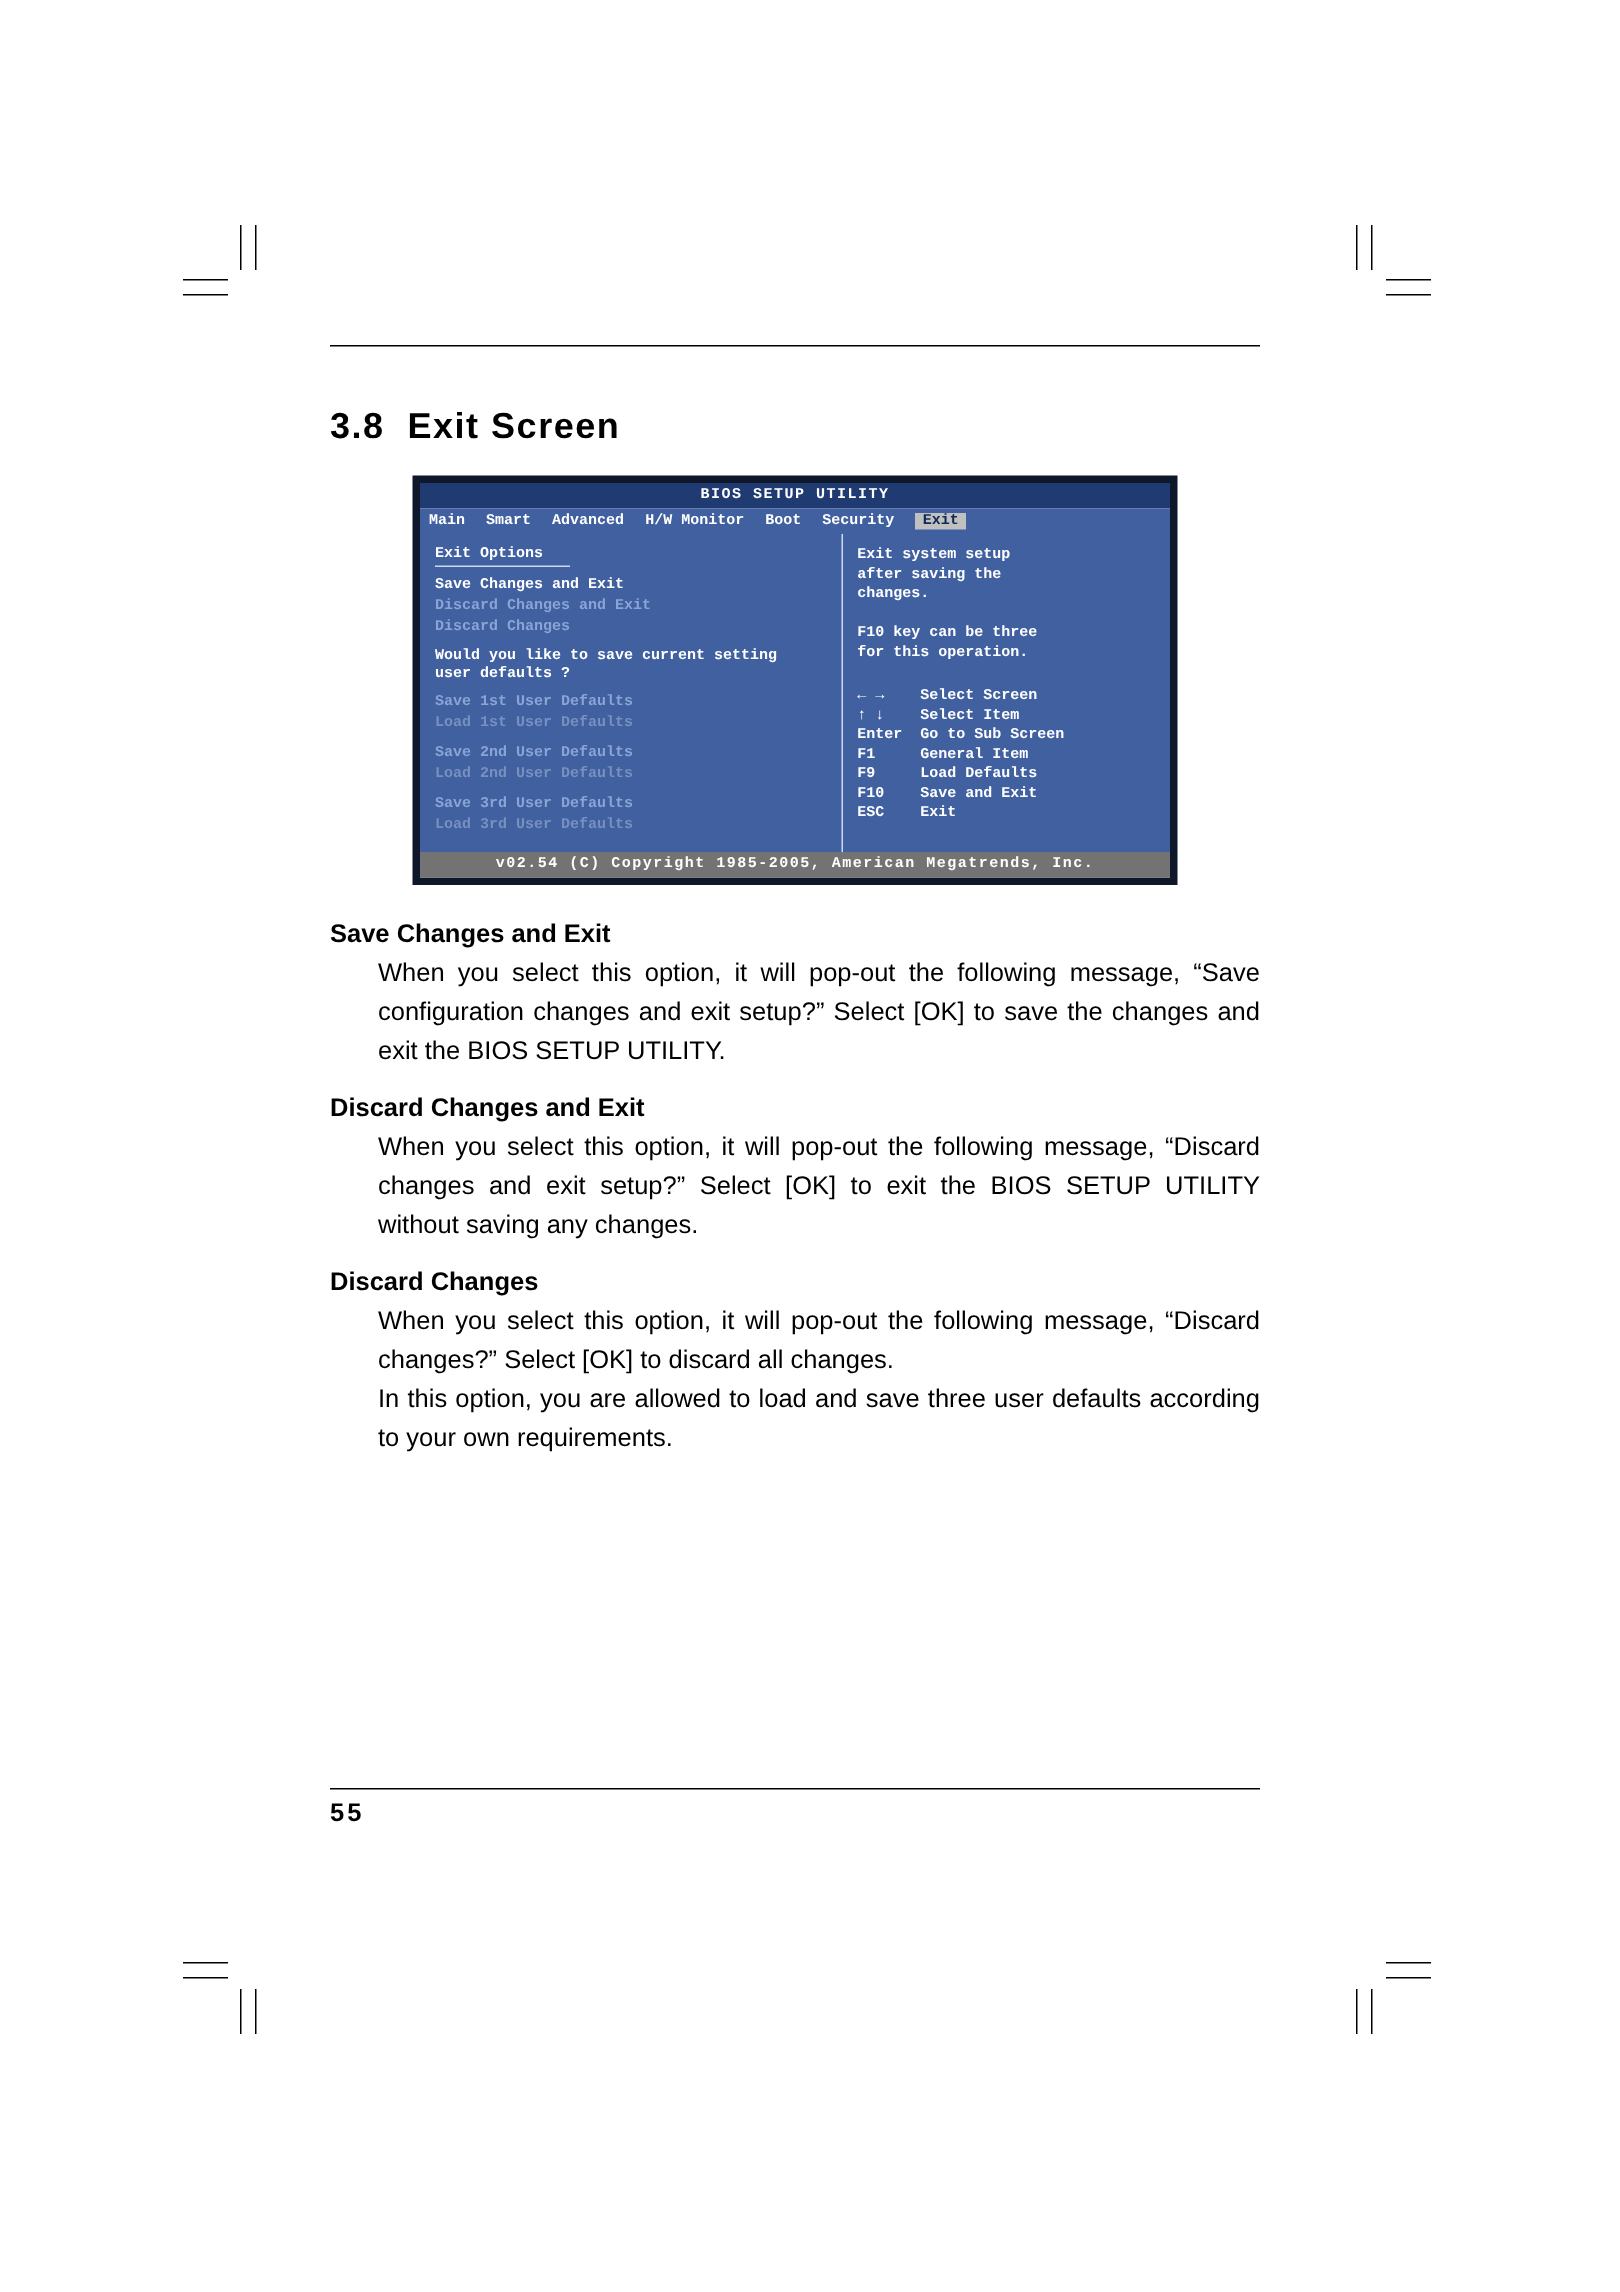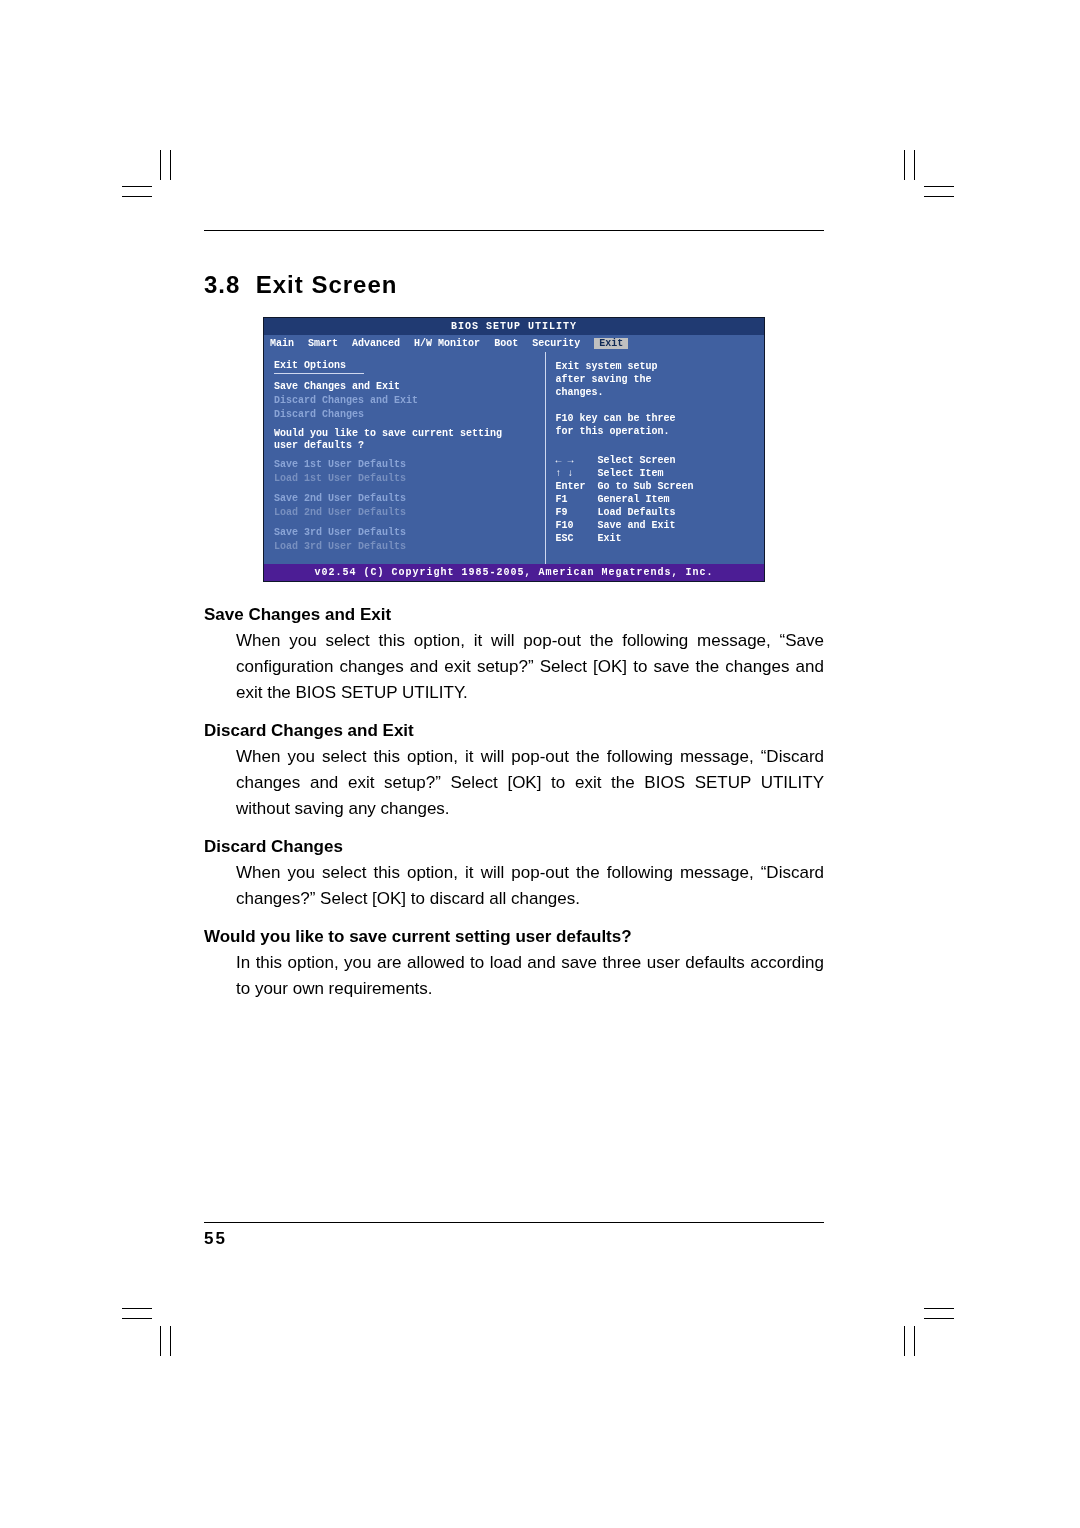--- a/index.html
+++ b/index.html
@@ -18,39 +18,39 @@
     width: 1px;
     height: 30px;
     background: #000;
   }
   .crop.h {
     width: 30px;
     height: 1px;
   }
   .page {
     position: absolute;
-    left: 204px;
+    left: 220px;
     top: 230px;
     width: 620px;
   }
   .rule {
     border-top: 1px solid #000;
     margin: 0 0 30px 0;
   }
   .section-title {
     font-size: 24px;
     letter-spacing: 1px;
     margin: 40px 0 18px 0;
     font-weight: bold;
   }
   
   .bios {
     width: 500px;
     margin: 0 auto 20px auto;
-    border: 1px solid #0f172a;
+    border: 5px solid #0f172a;
     font-family: "Courier New", monospace;
     font-size: 10px;
     font-weight: bold;
     color: #102a56;
   }
   .bios-title {
     background: #203a72;
     color: #fff;
     text-align: center;
     padding: 3px 0;
@@ -112,21 +112,21 @@
     margin-bottom: 16px;
   }
   .keyhelp {
     line-height: 13px;
   }
   .keyhelp .k {
     display: inline-block;
     width: 42px;
   }
   .bios-foot {
-    background: #4c1d95;
+    background: #737373;
     color: #fff;
     text-align: center;
     padding: 3px 0;
     letter-spacing: 1px;
   }
   
   .body-text {
     font-size: 17px;
     line-height: 26px;
   }
@@ -237,19 +237,18 @@
   <div class="body-text">
     <div class="h">Save Changes and Exit</div>
     <div class="p">When you select this option, it will pop-out the following message, “Save configuration changes and exit setup?” Select [OK] to save the changes and exit the BIOS SETUP UTILITY.</div>
 
     <div class="h">Discard Changes and Exit</div>
     <div class="p">When you select this option, it will pop-out the following message, “Discard changes and exit setup?” Select [OK] to exit the BIOS SETUP UTILITY without saving any changes.</div>
 
     <div class="h">Discard Changes</div>
     <div class="p">When you select this option, it will pop-out the following message, “Discard changes?” Select [OK] to discard all changes.</div>
 
-    <div class="h">Would you like to save current setting user defaults?</div>
     <div class="p">In this option, you are allowed to load and save three user defaults according to your own requirements.</div>
   </div>
 
   <div class="bottom-rule"></div>
   <div class="page-num">55</div>
 </div>
 
 </body></html>

